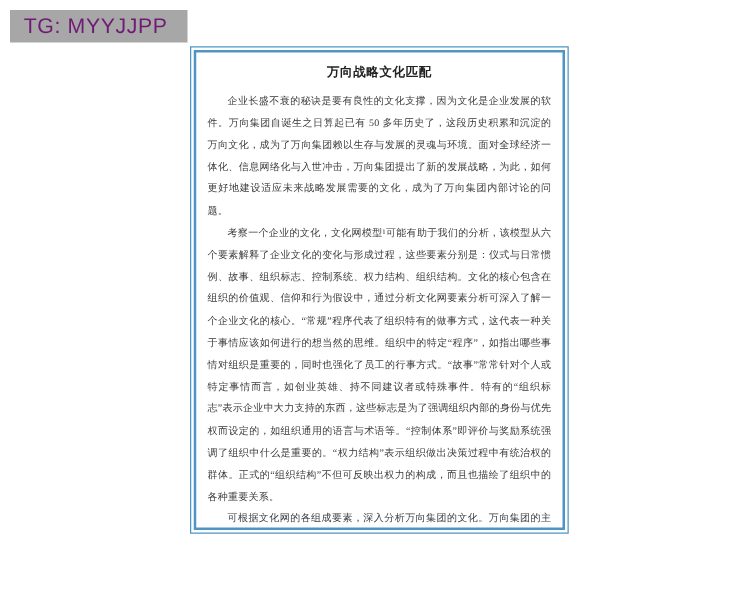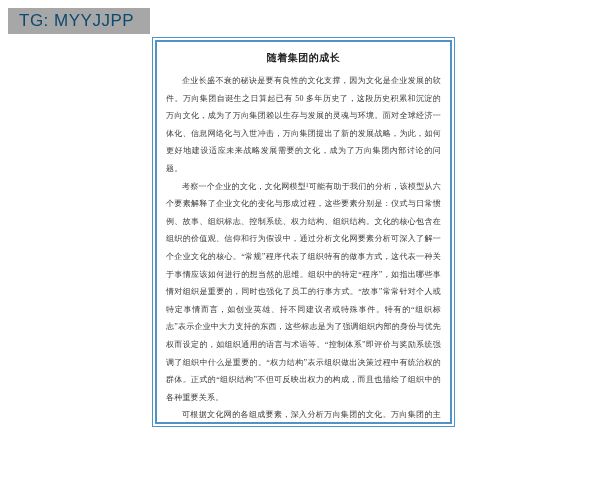--- a/index.html
+++ b/index.html
@@ -15,21 +15,21 @@
     overflow:hidden;
     position:relative;
   }
   .page{position:relative;width:600px;height:480px;background:#ffffff;}
 
   
   .tg-badge{
     position:absolute;left:8px;top:8px;
     width:142px;height:26px;
     background:var(--watermark-gray);
-    color:#0c4a6e;
+    color:#701a75;
     font-size:17px;line-height:26px;
     padding-left:11px;
     box-sizing:border-box;
     letter-spacing:0.5px;
     white-space:nowrap;
   }
 
   
   .doc{
     position:absolute;left:152px;top:37px;
@@ -82,21 +82,21 @@
 </style>
 </head>
 <body>
 
 <div class="page">
 
   <div class="tg-badge">TG: MYYJJPP</div>
 
   <div class="doc">
     <div class="doc-frame">
-      <h1 class="doc-title">随着集团的成长</h1>
+      <h1 class="doc-title">万向战略文化匹配</h1>
       <div class="doc-body">
         <p>企业长盛不衰的秘诀是要有良性的文化支撑，因为文化是企业发展的软件。万向集团自诞生之日算起已有 50 多年历史了，这段历史积累和沉淀的万向文化，成为了万向集团赖以生存与发展的灵魂与环境。面对全球经济一体化、信息网络化与入世冲击，万向集团提出了新的发展战略，为此，如何更好地建设适应未来战略发展需要的文化，成为了万向集团内部讨论的问题。</p>
         <p>考察一个企业的文化，文化网模型¹可能有助于我们的分析，该模型从六个要素解释了企业文化的变化与形成过程，这些要素分别是：仪式与日常惯例、故事、组织标志、控制系统、权力结构、组织结构。文化的核心包含在组织的价值观、信仰和行为假设中，通过分析文化网要素分析可深入了解一个企业文化的核心。“常规”程序代表了组织特有的做事方式，这代表一种关于事情应该如何进行的想当然的思维。组织中的特定“程序”，如指出哪些事情对组织是重要的，同时也强化了员工的行事方式。“故事”常常针对个人或特定事情而言，如创业英雄、持不同建议者或特殊事件。特有的“组织标志”表示企业中大力支持的东西，这些标志是为了强调组织内部的身份与优先权而设定的，如组织通用的语言与术语等。“控制体系”即评价与奖励系统强调了组织中什么是重要的。“权力结构”表示组织做出决策过程中有统治权的群体。正式的“组织结构”不但可反映出权力的构成，而且也描绘了组织中的各种重要关系。</p>
         <p>可根据文化网的各组成要素，深入分析万向集团的文化。万向集团的主业是汽车零部件，过去很长一段时间，万向把成本降至最低作为管理的追求，并讲究信誉，靠诚实守信提升企业的价值。随着集团的成长，中介投资、流通贸易、跨国经营等</p>
       </div>
     </div>
   </div>
 
 
 </div>

